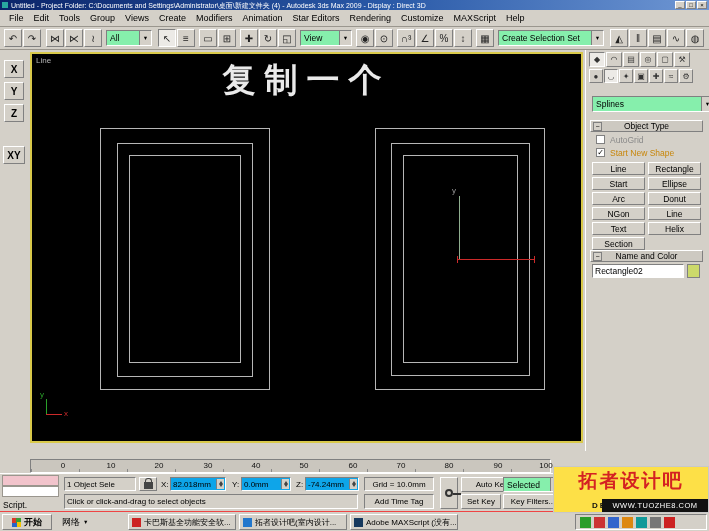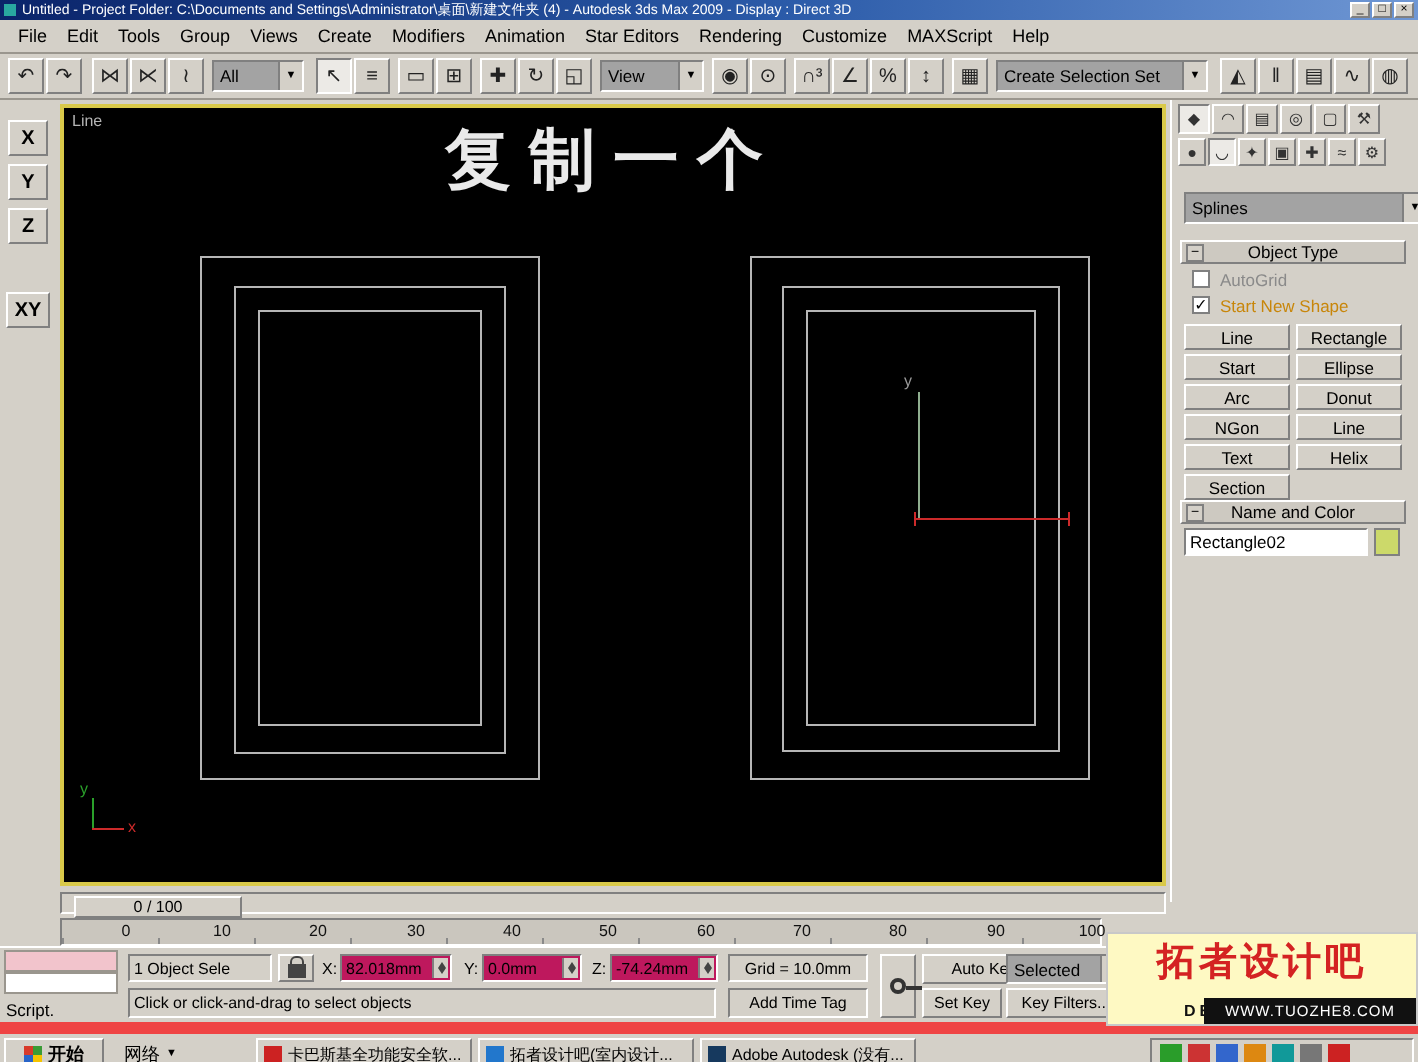--- a/index.html
+++ b/index.html
@@ -26,21 +26,21 @@
     border-bottom:1px solid #9a968e; display:flex; align-items:center; padding-left:4px; font-size:9px; color:#000; }
   .menu-item { padding:0 5px; }
 
   
   .toolbar { position:absolute; left:0; top:27px; width:709px; height:23px; background:#d4d0c8;
     border-bottom:1px solid #9a968e; }
   .tbicon { position:absolute; top:2px; width:18px; height:18px; font-size:10px; color:#222;
     background:#d4d0c8; border:1px solid; border-color:#fff #808080 #808080 #fff;
     display:flex; align-items:center; justify-content:center; }
   .tbicon.pressed { border-color:#808080 #fff #fff #808080; background:#eceae6; }
-  .tbdrop { position:absolute; top:3px; height:16px; background:#a3a3a3; border:1px solid;
+  .tbdrop { position:absolute; top:3px; height:16px; background:#86efac; border:1px solid;
     border-color:#808080 #fff #fff #808080; font-size:8.5px; color:#000;
     display:flex; align-items:center; padding-left:3px;justify-content:flex-end; }
   .droparrow { margin-left:auto; width:12px; height:100%; background:#d4d0c8;
     border-left:1px solid #808080; font-size:5.5px; display:flex; align-items:center; justify-content:center; }
 
   
   .axisbtn { position:absolute; width:20px; height:18px; font-weight:bold; font-size:10px; }
 
   
   .viewport { position:absolute; left:30px; top:52px; width:553px; height:391px; background:#000;
@@ -80,21 +80,21 @@
   .ruler { position:absolute; left:30px; top:459px; width:521px; height:14px; background:#cac6be;
     border:1px solid; border-color:#808080 #fff #fff #808080; font-size:8px; color:#111; }
   .tick { position:absolute; top:1px; width:20px; text-align:center; }
   .ruler .ticks-line { position:absolute; left:0; bottom:0; width:100%; height:3px;
     background:repeating-linear-gradient(to right,#8a8a8a 0 1px,transparent 1px 48px); }
 
   
   .statusarea { position:absolute; left:0; top:473px; width:709px; height:38px; background:#d4d0c8;
     border-top:1px solid #fff; font-size:8px; color:#000; }
   .sfield { position:absolute; height:14px; font-size:8px; display:flex; align-items:center; padding:0 2px; }
-  .svalfield { position:absolute; height:14px; font-size:8px; background:#be185d; border:1px solid;
+  .svalfield { position:absolute; height:14px; font-size:8px; background:#0ea5e9; border:1px solid;
     border-color:#808080 #fff #fff #808080; display:flex; align-items:center; padding-left:2px; }
   .spinner { position:absolute; right:1px; top:1px; bottom:1px; width:8px; background:#d4d0c8;
     border-left:1px solid #808080; }
   .spinner::before { content:""; position:absolute; top:2px; left:2px;
     border-left:2px solid transparent; border-right:2px solid transparent; border-bottom:3px solid #444; }
   .spinner::after  { content:""; position:absolute; bottom:2px; left:2px;
     border-left:2px solid transparent; border-right:2px solid transparent; border-top:3px solid #444; }
   .slabel { position:absolute; font-size:8px; }
   .lockglyph { position:relative; width:9px; height:7px; background:#444; margin-top:3px; }
   .lockglyph::before { content:""; position:absolute; left:1px; top:-4px; width:5px; height:4px;
@@ -103,32 +103,32 @@
   .keyglyph::after { content:""; position:absolute; left:6px; top:2px; width:8px; height:2px; background:#333; }
 
   
   .ms-pink { position:absolute; left:2px; top:1px; width:57px; height:11px; background:#f2c4cc;
     border:1px solid #9a968e; }
   .ms-white { position:absolute; left:2px; top:12px; width:57px; height:11px; background:#fff;
     border:1px solid #9a968e; }
   .ms-label { position:absolute; left:3px; top:26px; font-size:8.5px; }
 
   
-  .watermark { position:absolute; left:553px; top:466px; width:156px; height:47px; background:#fef9c3;
+  .watermark { position:absolute; left:553px; top:466px; width:156px; height:47px; background:#fde047;
     border:1px solid #c8c8c8; z-index:60; }
   .wm-title { margin-top:1px; text-align:center; color:#d42222; font-size:19px; font-weight:bold;
     letter-spacing:2px; }
   .wm-design { position:absolute; left:5px; bottom:2px; font-size:8px; font-weight:bold;
     letter-spacing:2px; color:#111;padding-left:33px; }
   .wm-strip { position:absolute; left:48px; right:0; bottom:0; height:13px; background:#111;
     color:#fff; font-size:7.5px; letter-spacing:0.5px; display:flex; align-items:center; justify-content:center; }
 
   
   .taskbar { position:absolute; left:0; top:511px; width:709px; height:20px; background:#d4d0c8;
-    border-top:6px solid #ef4444; z-index:10; font-size:8px; }
+    border-top:1px solid #ef4444; z-index:10; font-size:8px; }
   .startbtn { position:absolute; left:2px; top:2px; width:50px; height:16px; font-size:9px;
     font-weight:bold; display:flex; align-items:center; justify-content:center; gap:3px; }
   .flag { width:9px; height:9px;
     background:conic-gradient(#3a9b35 0 25%, #f5c400 0 50%, #2864c8 0 75%, #d83a2a 0); }
   .quickbar { position:absolute; left:58px; top:2px; width:46px; height:16px; display:flex;
     align-items:center; gap:3px; padding-left:4px; font-size:9px; }
   .task { position:absolute; top:2px; height:16px; width:108px; display:flex; align-items:center;
     gap:3px; padding:0 3px; font-size:8px; white-space:nowrap; overflow:hidden; }
   .task.active { border-color:#808080 #fff #fff #808080; background:#eceae6; }
   .taskicon { width:9px; height:9px; flex:0 0 auto; }
@@ -279,25 +279,20 @@
 
     <div class="rollhead" style="top:200px">
       <span class="rollmin">−</span>
       <span>Name and Color</span>
     </div>
 
     <input class="namefield" value="Rectangle02" style="">
     <span class="swatch" style="background: rgb(204, 217, 106);"></span>
   </div>
 
-  <div class="timeslider">
-    <div class="ts-track sunken">
-      <span class="ts-btn raised cc">0 / 100</span>
-    </div>
-  </div>
 
   <div class="ruler">
     <span class="tick" style="left:22px">0</span>
     <span class="tick" style="left:70px">10</span>
     <span class="tick" style="left:118px">20</span>
     <span class="tick" style="left:167px">30</span>
     <span class="tick" style="left:215px">40</span>
     <span class="tick" style="left:263px">50</span>
     <span class="tick" style="left:312px">60</span>
     <span class="tick" style="left:360px">70</span>
@@ -369,21 +364,21 @@
     <span class="task raised" style="left:128px">
       <span class="taskicon" style="background: rgb(204, 34, 34);"></span>
       <span>卡巴斯基全功能安全软...</span>
     </span>
     <span class="task raised" style="left:239px">
       <span class="taskicon" style="background: rgb(34, 119, 204);"></span>
       <span>拓者设计吧(室内设计...</span>
     </span>
     <span class="task raised" style="left:350px">
       <span class="taskicon" style="background: rgb(22, 57, 94);"></span>
-      <span>Adobe Autodesk (没有...</span>
+      <span>Adobe MAXScript (没有...</span>
     </span>
     <span class="tray">
       <span class="trayicon" style="background: rgb(42, 157, 42);"></span>
       <span class="trayicon" style="background: rgb(204, 51, 51);"></span>
       <span class="trayicon" style="background: rgb(51, 102, 204);"></span>
       <span class="trayicon" style="background: rgb(221, 136, 17);"></span>
       <span class="trayicon" style="background: rgb(17, 153, 153);"></span>
       <span class="trayicon" style="background: rgb(119, 119, 119);"></span>
       <span class="trayicon" style="background: rgb(204, 34, 34);"></span>
     </span>

